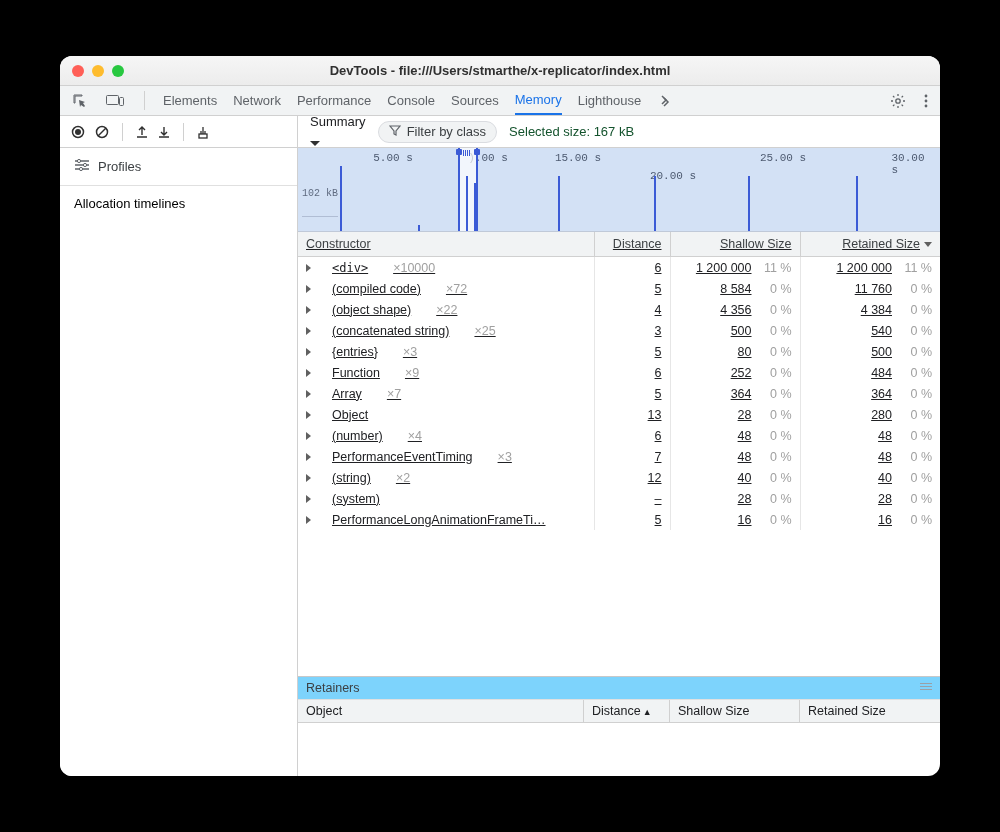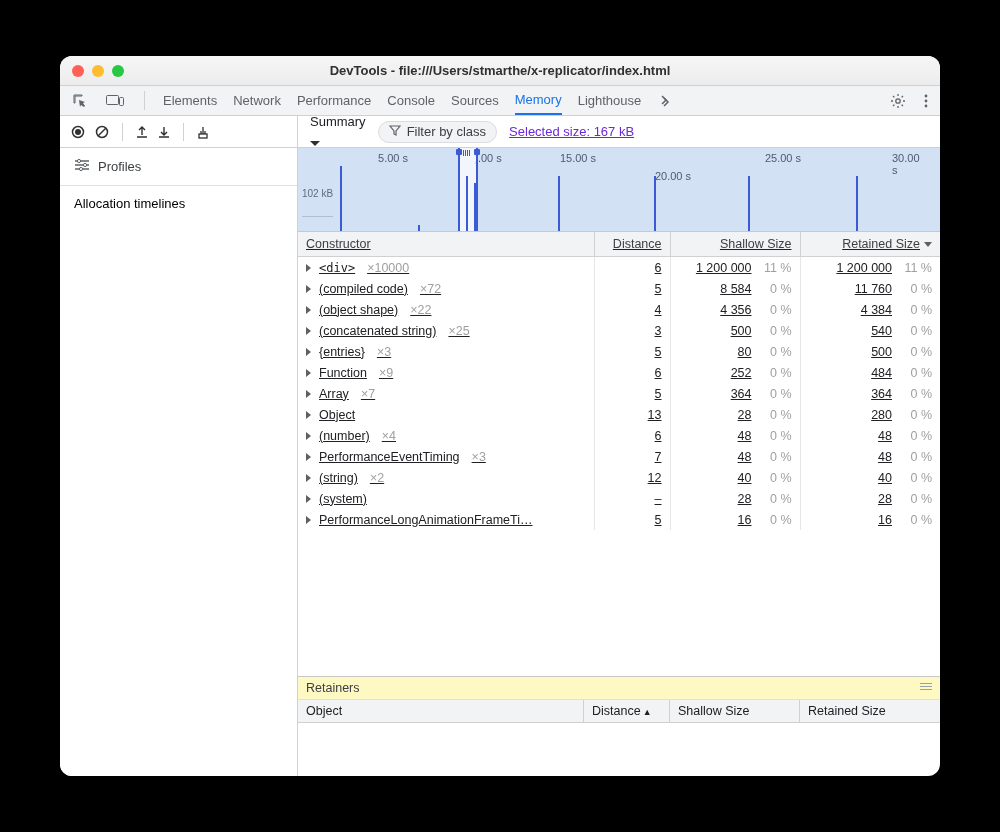--- a/index.html
+++ b/index.html
@@ -104,21 +104,21 @@
   .pill {
     display:flex; align-items:center; gap:6px;
     background:#f1f3f4;
     border:1px solid #dadce0;
     border-radius:14px;
     padding:2px 10px;
     height:22px;
     color:#3c4043;
     cursor:pointer;
   }
-  .status-text { color:#6d28d9;text-decoration:underline; }
+  .status-text { color:#14532d; }
   
   .main { flex:1; display:flex; overflow:hidden; }
   .sidebar {
     width:238px;
     border-right:1px solid #d0d0d0;
     display:flex;
     flex-direction:column;
     background:#fff;
   }
   .side-header {
@@ -144,20 +144,21 @@
     cursor:pointer;
   }
   .side-item .size { color:#1a73e8; margin-left:auto;}
   
   .panel { flex:1; display:flex; flex-direction:column; overflow:hidden;}
   .timeline {
     height: 84px;
     background:#d3e1f5;
     border-bottom:1px solid #c0c9d8;
     position:relative;
+    font-family:Liberation Mono, monospace;
   }
   .timeline .tick {
     position:absolute;
     top:4px;
     font-size:11px;
     color:#4d5a70;
     transform:translateX(-50%);
   }
   .timeline .bar {
     position:absolute;
@@ -211,21 +212,21 @@
     padding: 3.5px 8px;
     border-right:1px solid #e6e6e6;
     white-space:nowrap;
   }
   tbody td:last-child{ border-right:none; }
   .col-dist { text-align:right; width:76px;}
   .col-ss   { text-align:right; width:130px;}
   .col-rs   { text-align:right; width:140px;}
   .pct { color:#a0a0a0; display:inline-block; width:36px; text-align:right; margin-left:4px;}
   .num { font-variant-numeric: tabular-nums; }
-  .constructor-cell { display:flex; align-items:center; gap:8px; overflow:hidden; text-overflow:ellipsis;}
+  .constructor-cell { display:flex; align-items:center; gap:21px; overflow:hidden; text-overflow:ellipsis;}
   .tri {
     width:0;height:0;
     border-top:4px solid transparent;
     border-bottom:4px solid transparent;
     border-left:5px solid #606060;
     flex-shrink:0;
   }
   .mult { color:#a0a0a0; margin-left:4px;}
   .mono { font-family: Menlo, Consolas, monospace; font-size:12px;}
   
@@ -234,21 +235,21 @@
     height: 100px;
     display:flex;
     flex-direction:column;
   }
   .retainers-head {
     display:flex; align-items:center;
     padding:4px 8px;
     font-size:12.5px;
     color:#3c4043;
     border-bottom:1px solid #e0e0e0;
-    background:#fef9c3;
+    background:#7dd3fc;
     position:relative;
   }
   .hamb {
     position:absolute; right:8px; top:6px;
     display:flex; flex-direction:column; gap:2px;
   }
   .hamb span{ width:12px; height:1px; background:#9aa0a6;}
   .retainers-cols {
     display:flex;
     background:#f1f3f4;

